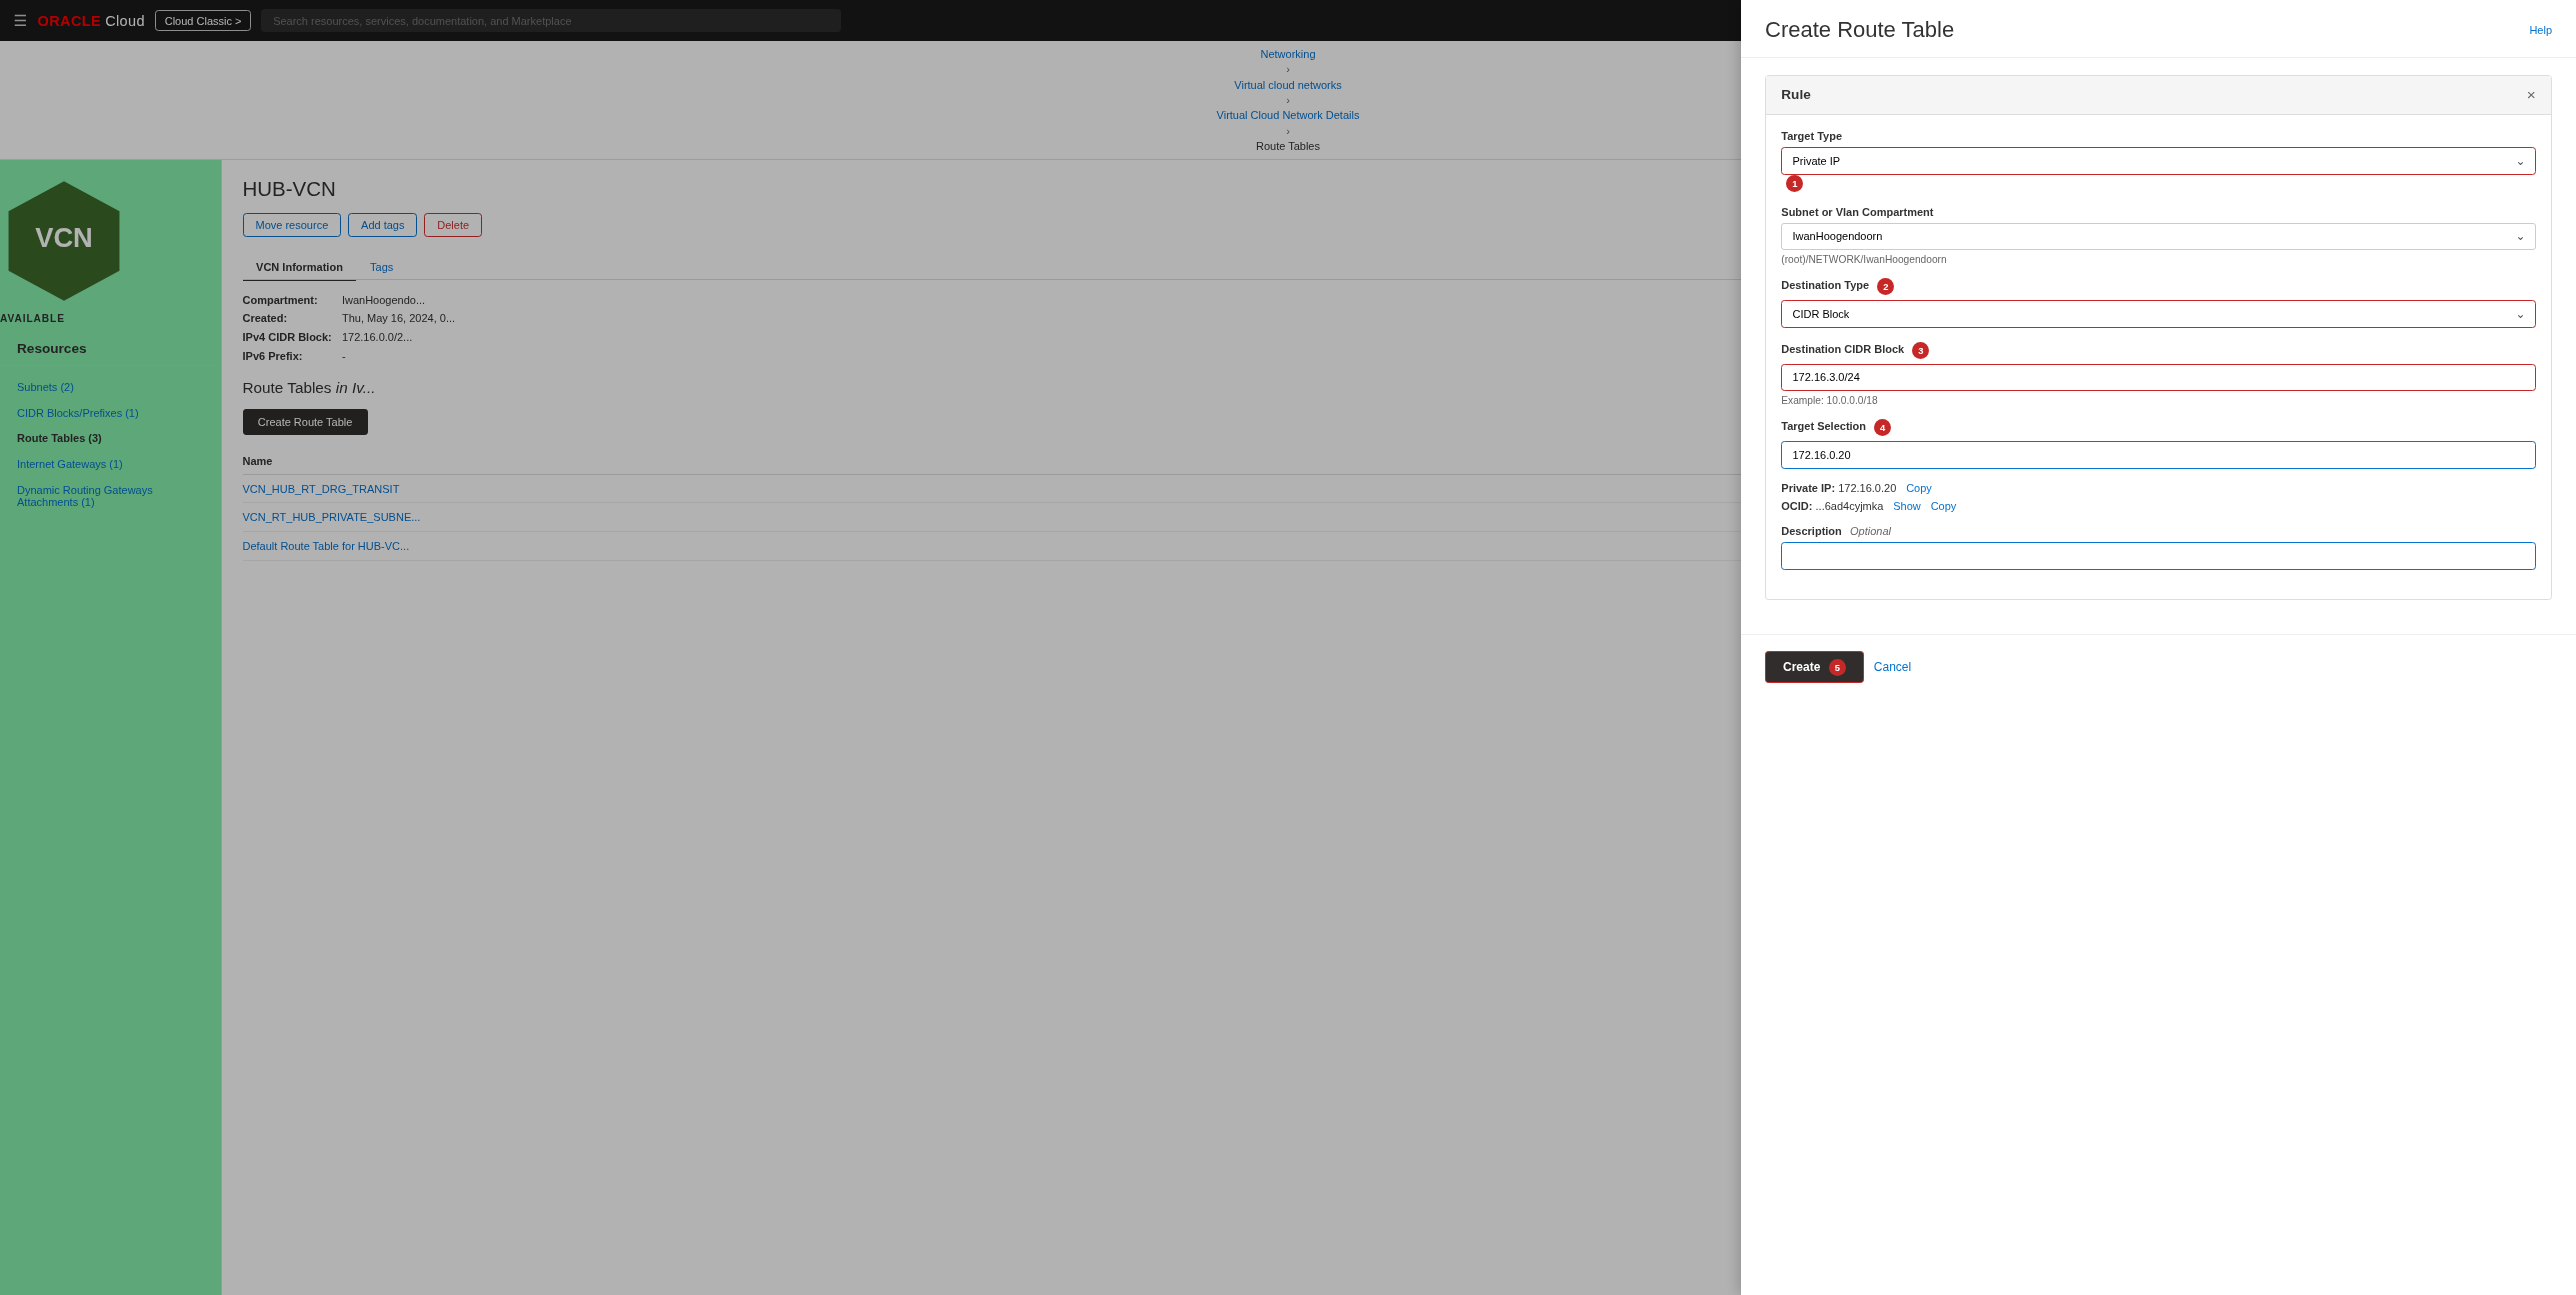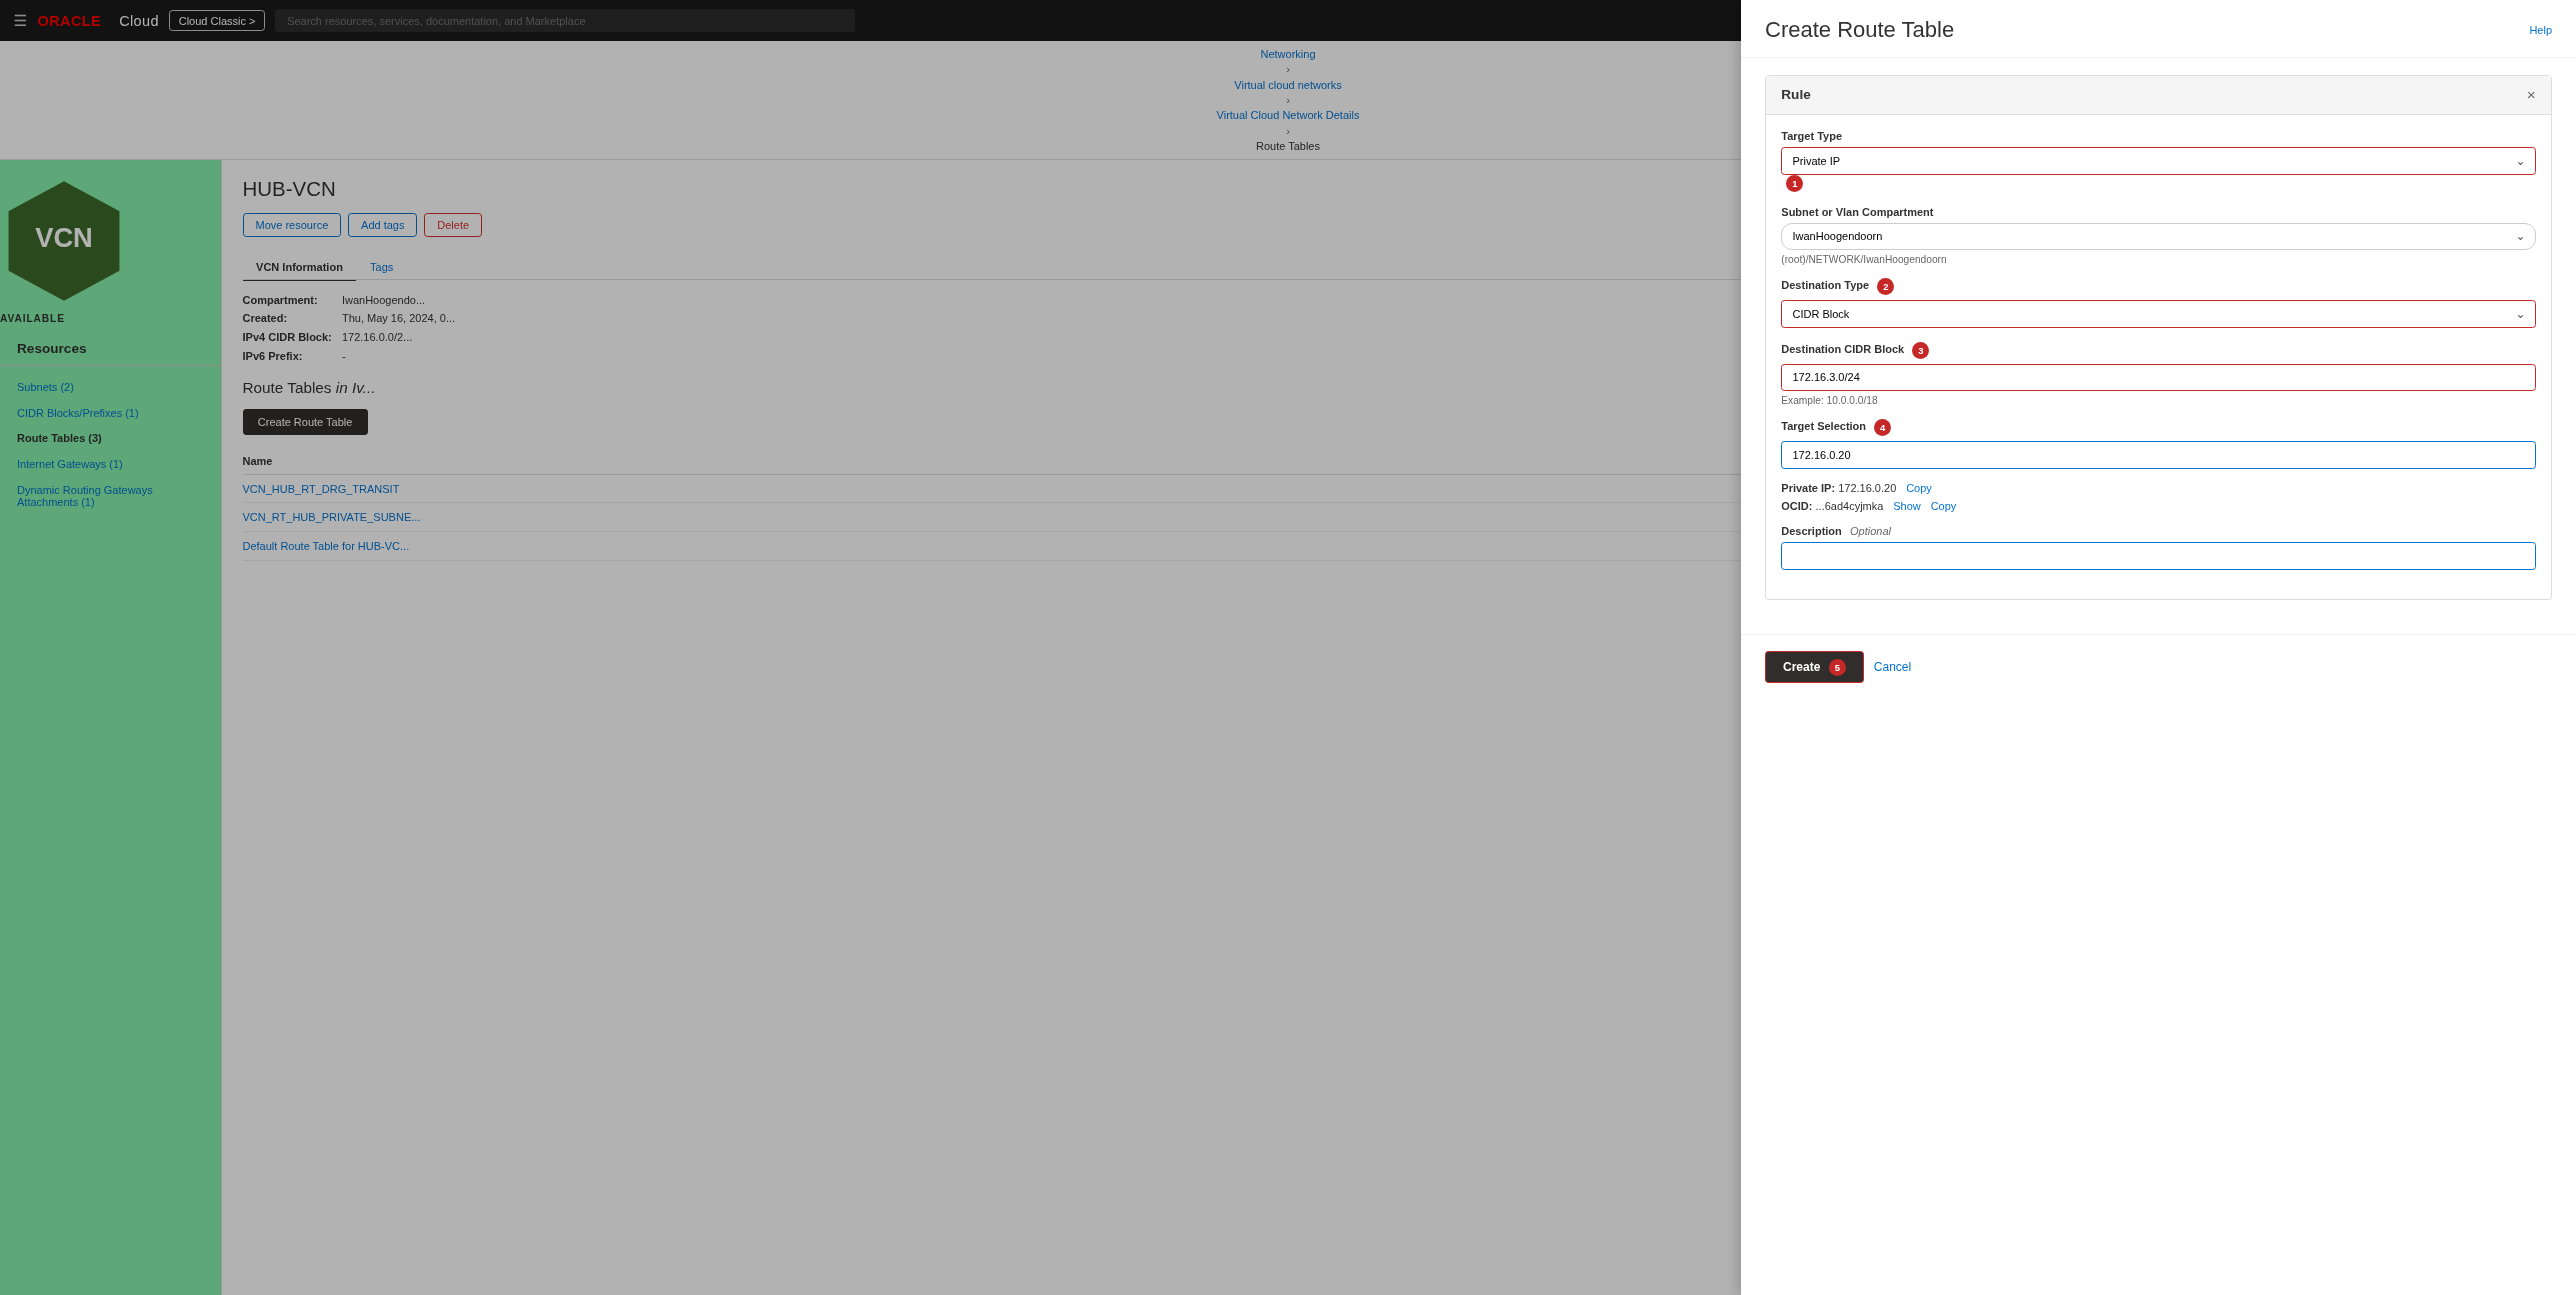--- a/index.html
+++ b/index.html
@@ -9,21 +9,21 @@
     .top-nav {
       background: #1a1a1a;
       color: #fff;
       display: flex;
       align-items: center;
       padding: 0 13.6px;
       height: 41px;
       gap: 10.2px;
     }
     .top-nav .hamburger { font-size: 15.3px; cursor: pointer; color: #ccc; }
-    .top-nav .brand { display: flex; align-items: center; gap: 18px; font-size: 13.6px; font-weight: 300; letter-spacing: 0.4px; }
+    .top-nav .brand { display: flex; align-items: center; gap: 4px; font-size: 13.6px; font-weight: 300; letter-spacing: 0.4px; }
     .top-nav .brand .oracle { color: #f00; font-weight: 700; font-size: 14.5px; }
     .top-nav .brand .cloud { color: #fff; font-weight: 300; font-size: 14.5px; }
     .top-nav .classic-btn {
       border: 0.9px solid #ccc;
       background: transparent;
       color: #fff;
       border-radius: 3.4px;
       padding: 3.4px 8.5px;
       cursor: pointer;
       font-size: 11px;
@@ -224,21 +224,21 @@
     }
     .rule-card-title { font-size: 13.6px; font-weight: 600; }
     .rule-close { font-size: 15.3px; cursor: pointer; color: #666; background: none; border: none; }
     .rule-body { padding: 15.3px; }
     .form-group { margin-bottom: 13.6px; }
     .form-label { font-size: 11px; font-weight: 600; color: #333; margin-bottom: 5.1px; display: block; }
     .form-select {
       width: 100%;
       padding: 6.8px 10.2px;
       border: 0.9px solid #ccc;
-      border-radius: 11px;
+      border-radius: 3px;
       font-size: 11px;
       background: #fff;
       appearance: none;
       cursor: pointer;
     }
     .form-input {
       width: 100%;
       padding: 6.8px 10.2px;
       border: 0.9px solid #0572ce;
       border-radius: 3.4px;

